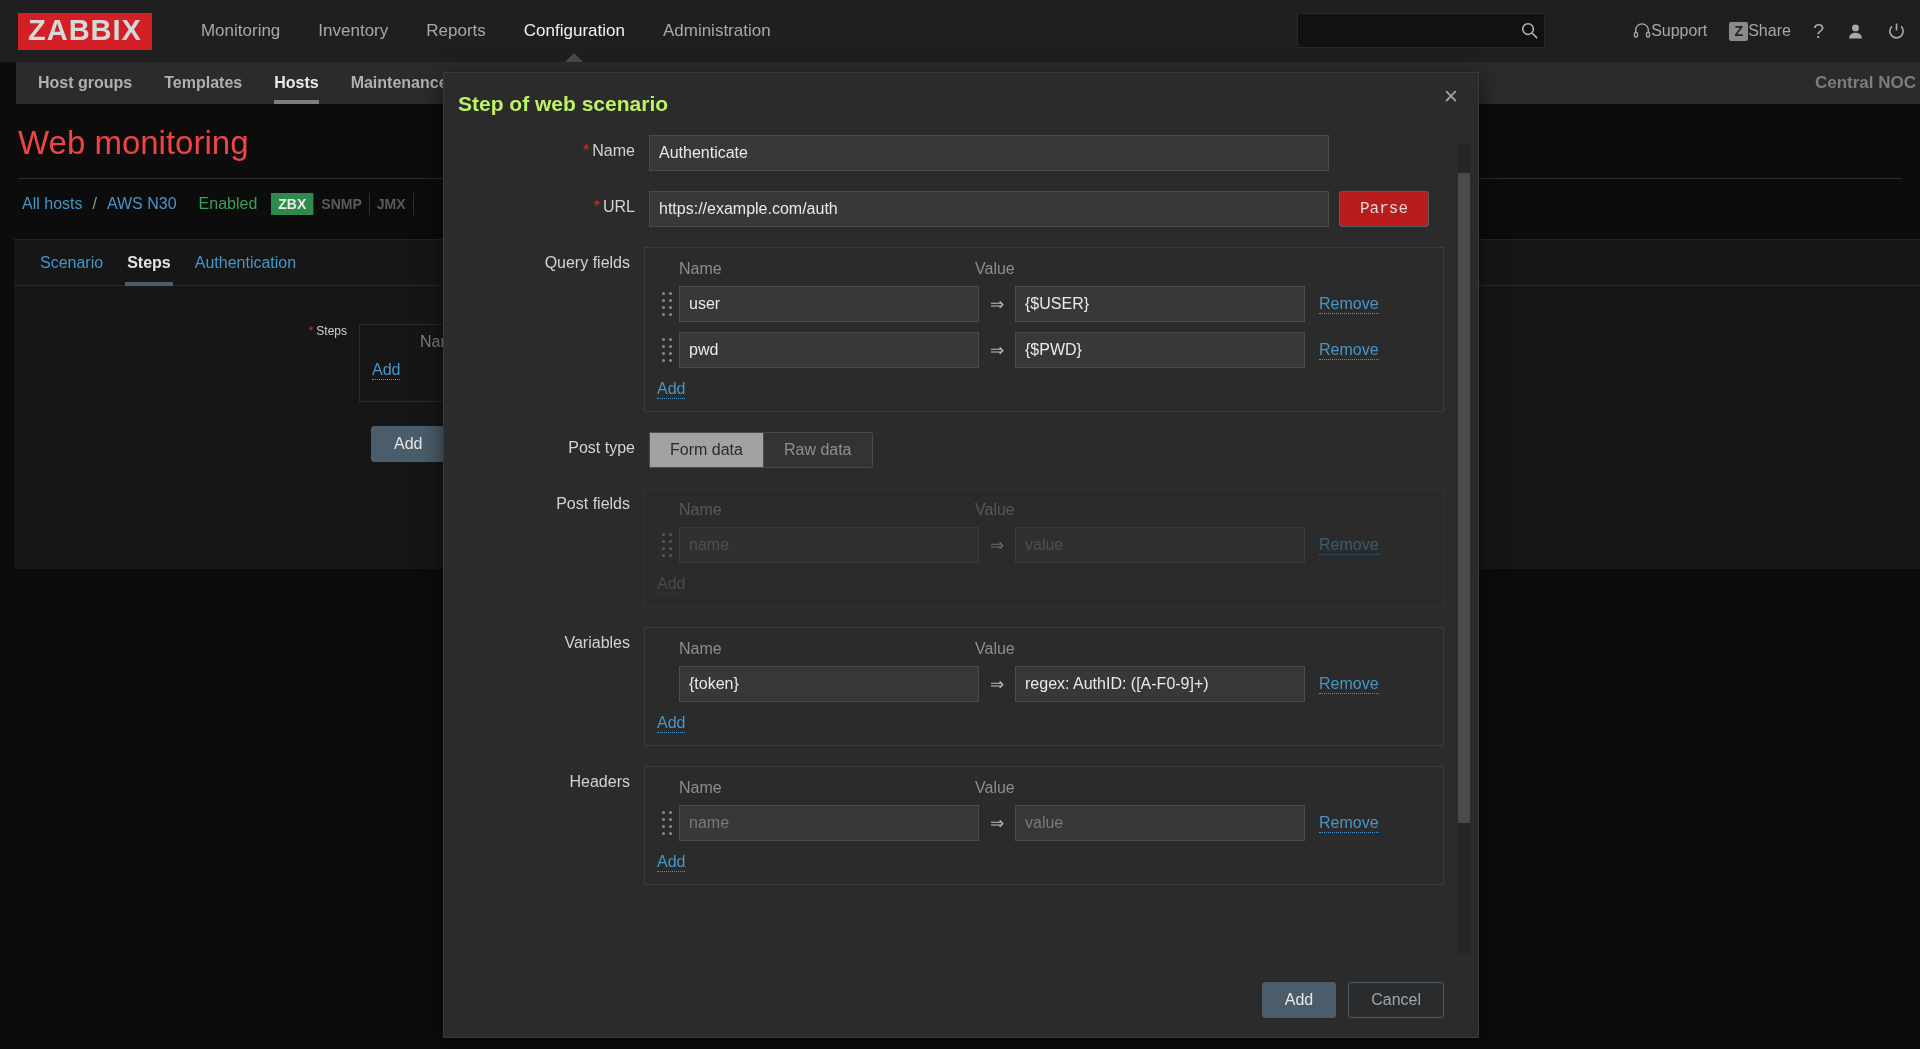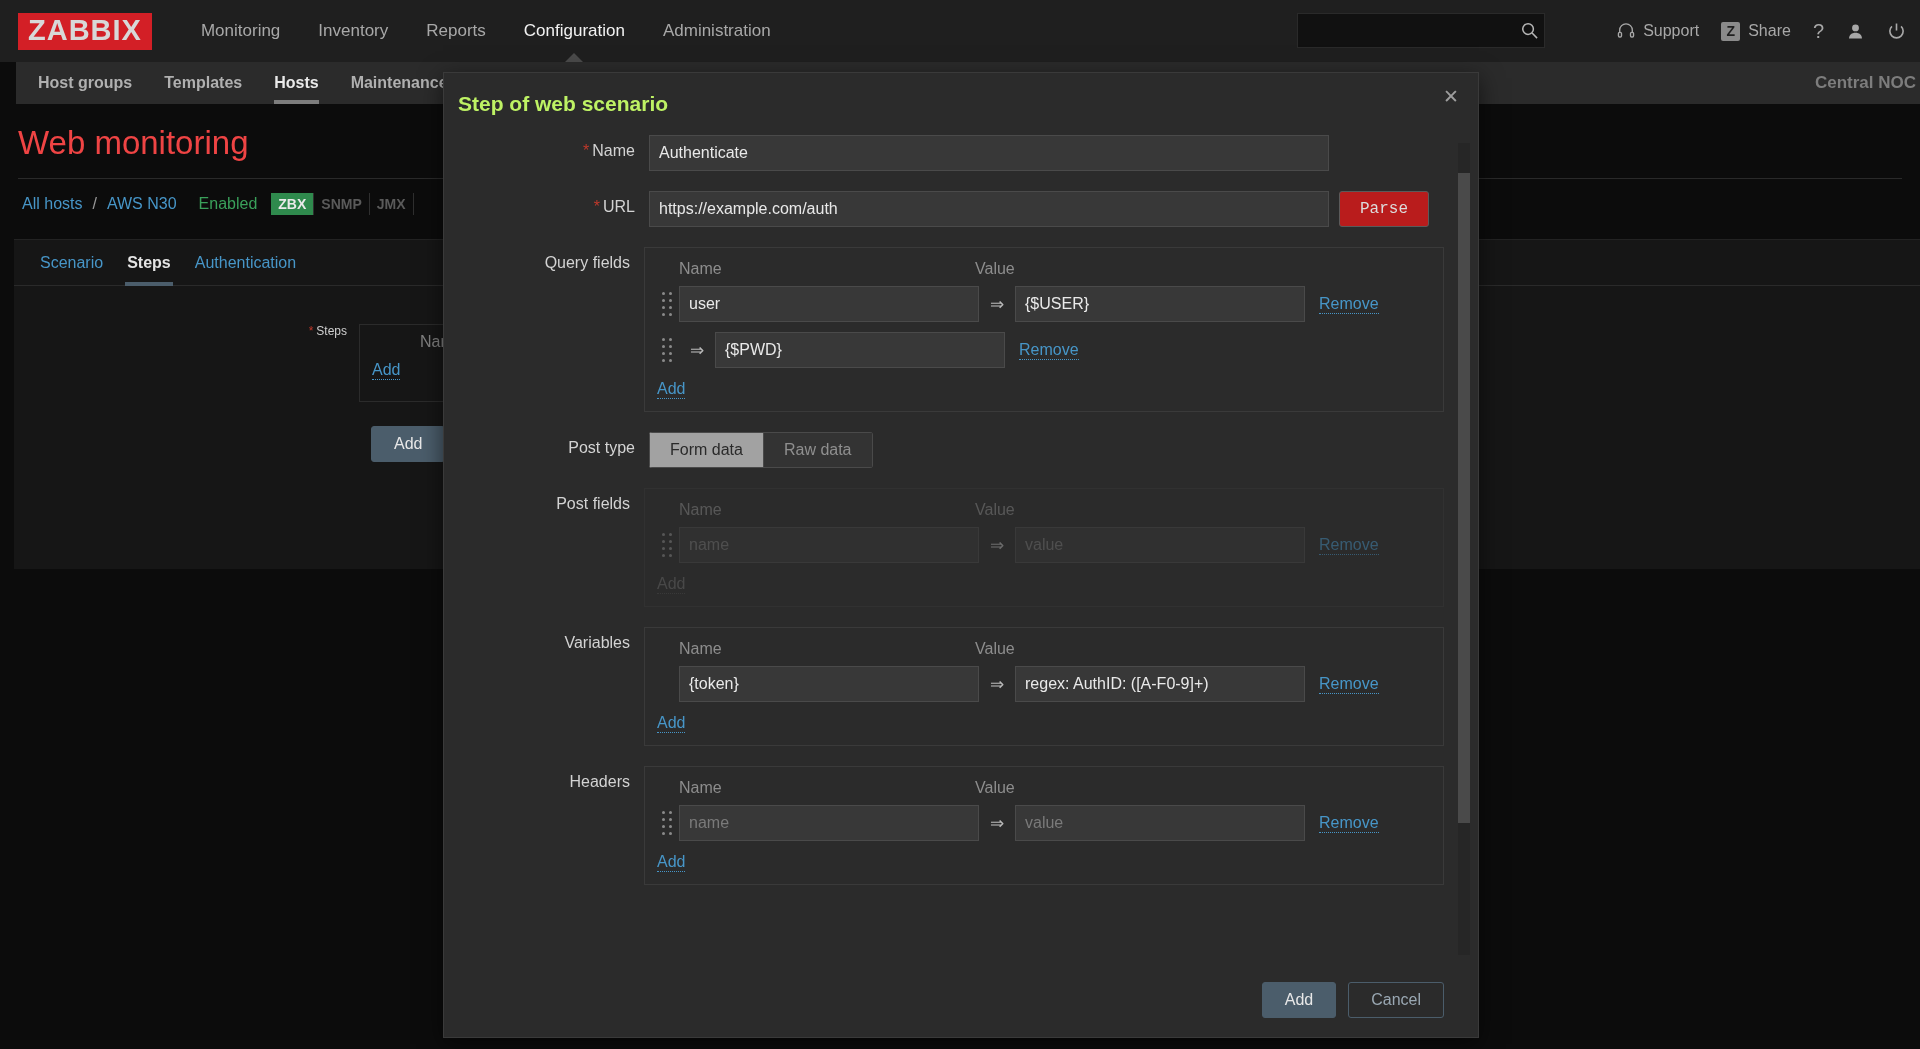--- a/index.html
+++ b/index.html
@@ -54,21 +54,21 @@
   }
   .searchbox input {
     flex: 1; background: transparent; border: 0; outline: none;
     color: #c9c9c9; font-size: 14px; padding: 0 8px;
     font-family: "Liberation Sans", sans-serif;
   }
   .search-ico { width: 30px; display: flex; align-items: center; justify-content: center; }
 
   .topright { position: absolute; right: 14px; top: 0; height: 62px; display: flex; align-items: center; }
   .topright .tr-item {
-    display: flex; align-items: center; gap: 8px;
+    display: flex; align-items: center; 
     color: #a8a8a8; font-size: 16px; margin-left: 22px; cursor: pointer;
   }
   .share-badge {
     background: #8a8a8a; color: #1f1f1f; font-weight: bold;
     width: 19px; height: 19px; font-size: 14px;
     display: flex; align-items: center; justify-content: center;
     border-radius: 2px;
   }
 
   
@@ -412,20 +412,21 @@
                 <span class="grip">
                     <i></i>
                     <i></i>
                     <i></i>
                     <i></i>
                     <i></i>
                     <i></i>
                     <i></i>
                     <i></i>
                   </span>
+                <input class="inp pair-name" type="text" value="pwd" style="">
                 <span class="arrow">⇒</span>
                 <input class="inp pair-val" type="text" value="{$PWD}" style="">
                 <span class="rm">Remove</span>
               </div>
               <span class="sub-add">Add</span>
             </div>
           </div>
         </div>
 
         <div class="frow">

